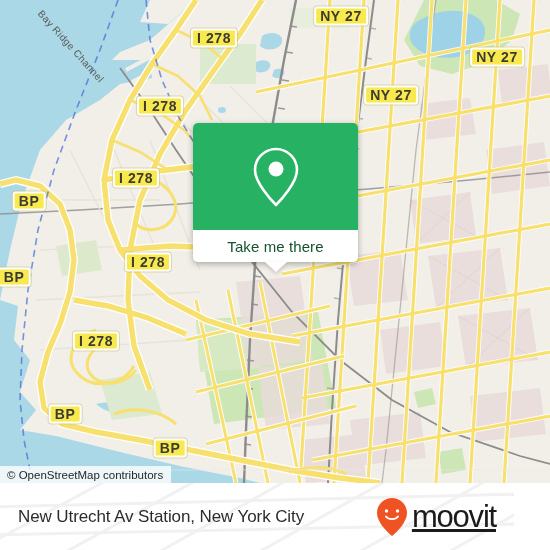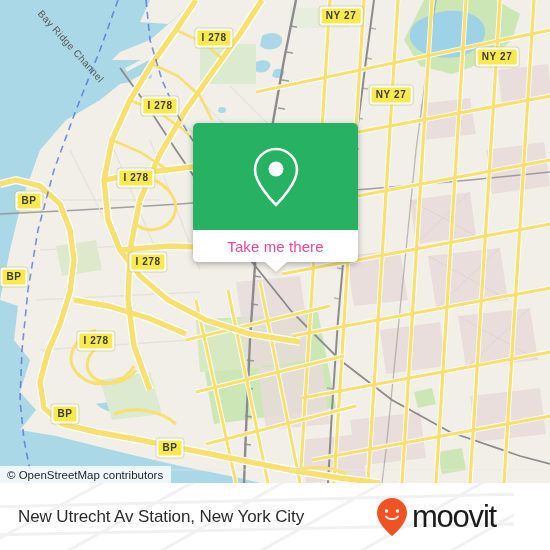--- a/index.html
+++ b/index.html
@@ -14,21 +14,21 @@
   .map{position:absolute;left:0;top:0;width:550px;height:483px;overflow:hidden;background:#f2efe9;}
   .map-svg{position:absolute;left:0;top:0;}
 
   
   .shield{
     position:absolute;
     background:#f7e94e;
     border:2px solid #ffffff;
     border-radius:3px;
     color:#3b3b33;
-    font-size:10px;
+    font-size:14px;
     font-weight:bold;
     letter-spacing:.6px;
     line-height:12px;
     padding:1px 4px 2px 4px;
     white-space:nowrap;
     box-shadow:0 0 0 1px rgba(200,190,120,.55);
     transform:translate(-50%,-50%);
   }
 
   
@@ -57,21 +57,21 @@
     display:flex;align-items:center;justify-content:center;
   }
   .card-bottom{
     background:#ffffff;
     height:32px;
     border-radius:0 0 5px 5px;
     display:flex;align-items:center;justify-content:center;
     position:relative;
   }
   .card-bottom-label{
-    color:#ec4899;
+    color:#14532d;
     font-size:15px;
     letter-spacing:.1px;
   }
   .card-tail{
     position:absolute;
     left:50%;bottom:-10px;
     margin-left:-11px;
     width:0;height:0;
     border-left:11px solid transparent;
     border-right:11px solid transparent;
@@ -114,20 +114,21 @@
   .brand{
     position:absolute;
     right:18px;top:0;height:67px;
     display:flex;align-items:center;gap:3px;
   }
   .brand-word{
     color:#1b1b1b;
     font-size:31px;
     letter-spacing:-1.2px;
     line-height:31px;
+    text-decoration:underline;
   }
 </style>
 </head>
 <body>
 
 <div class="app">
 
   <div class="map">
 
     <svg class="map-svg" width="550" height="483" viewBox="0 0 550 483">

